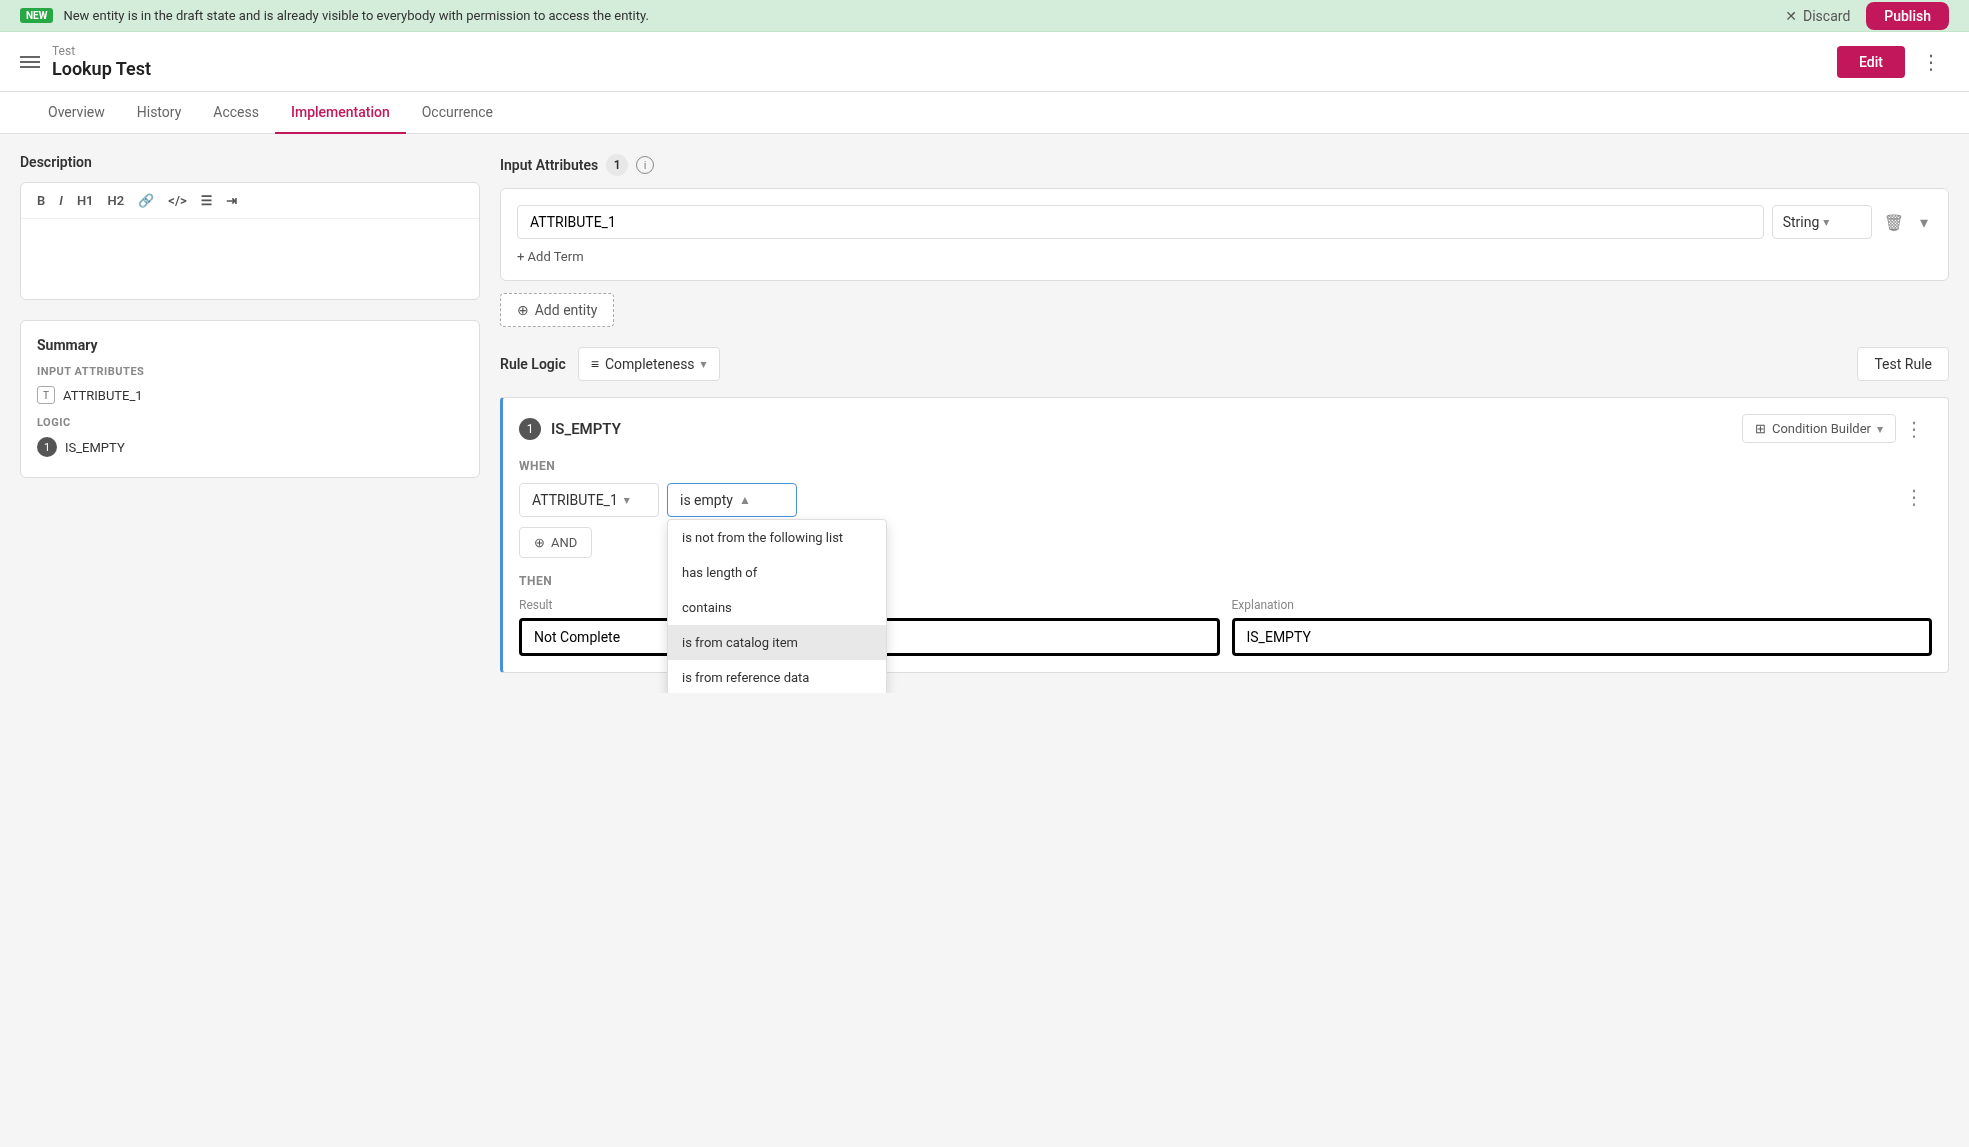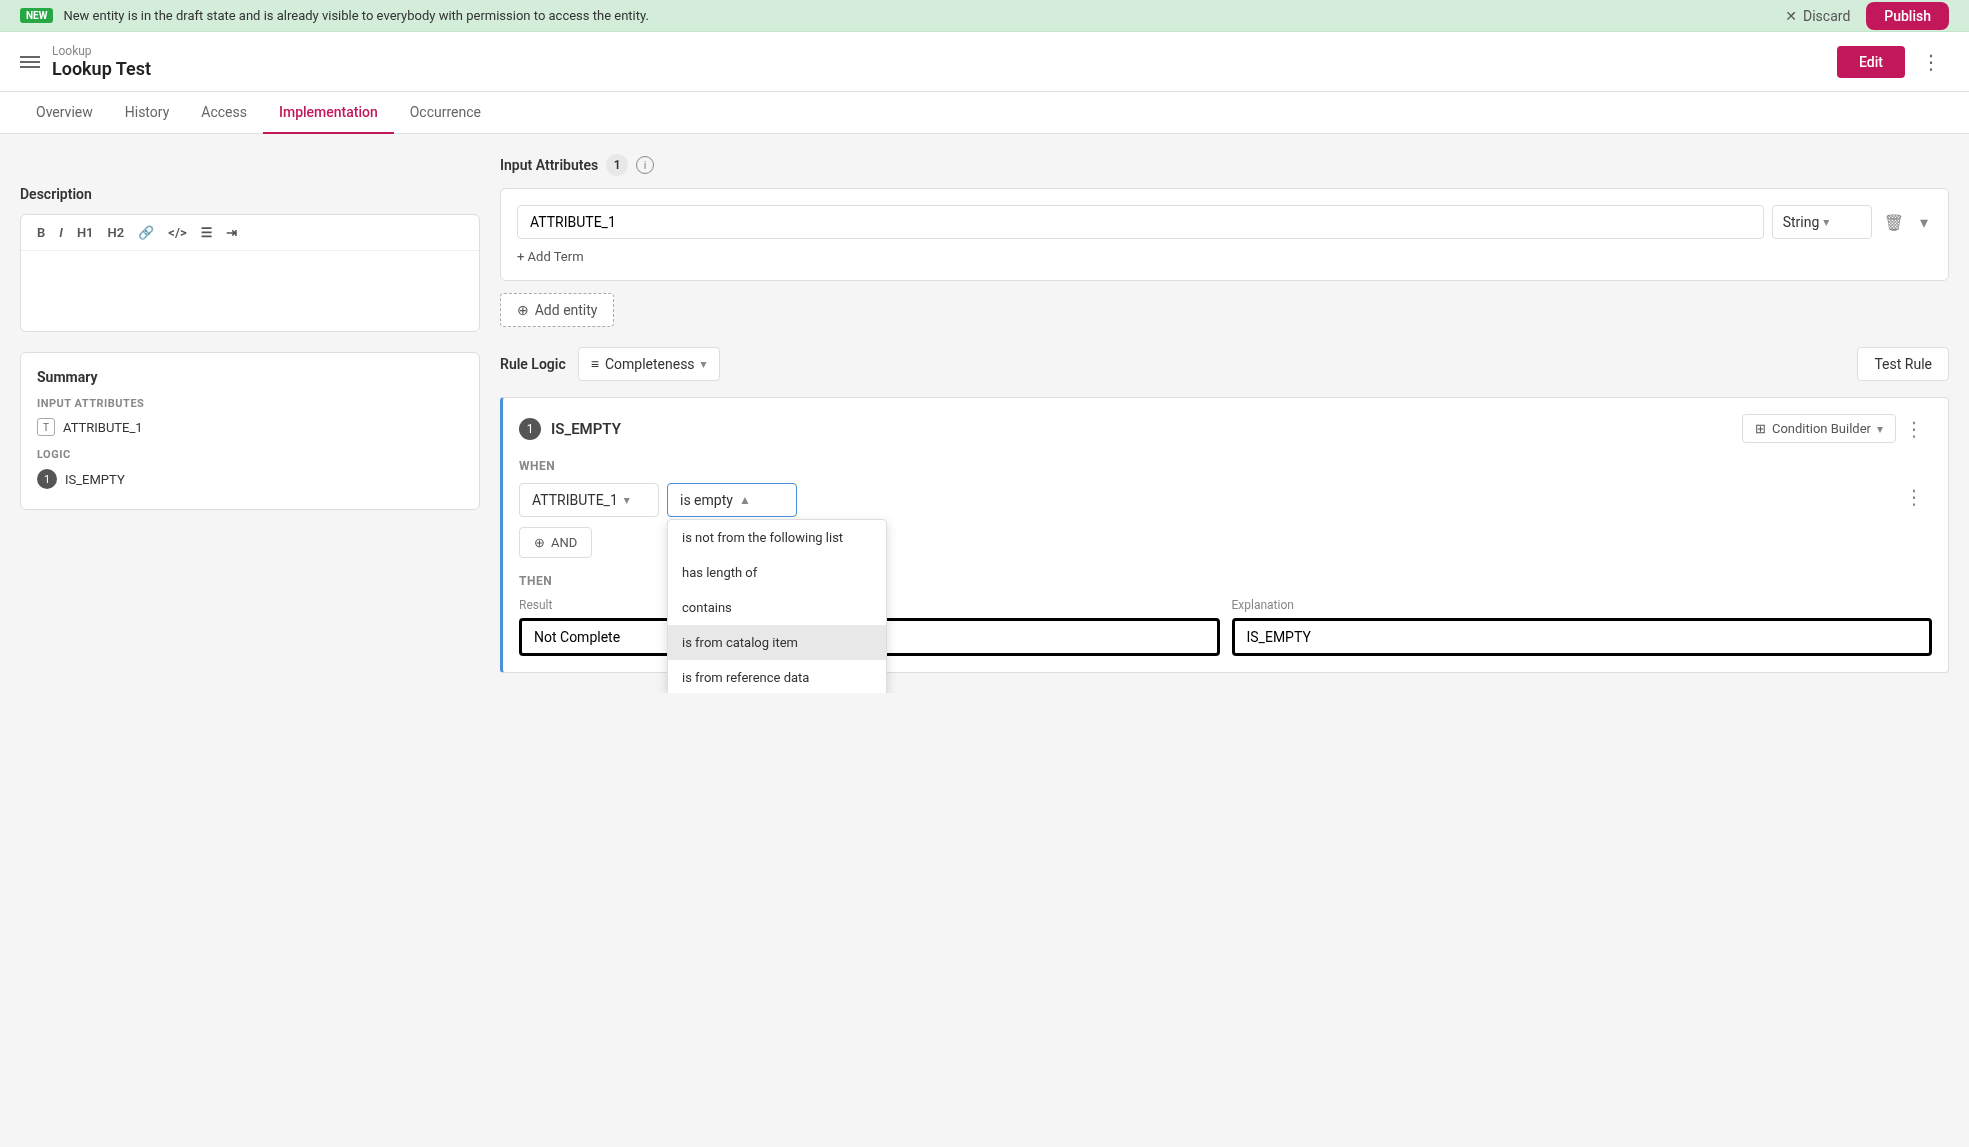--- a/index.html
+++ b/index.html
@@ -56,21 +56,21 @@
       background: #c2185b; color: white; border: none;
       padding: 8px 22px; border-radius: 4px; cursor: pointer;
       font-size: 14px; font-weight: 500;
     }
     .more-btn { background: none; border: none; cursor: pointer; font-size: 20px; color: #666; padding: 4px 8px; }
 
     
     .nav-tabs {
       background: white;
       display: flex;
-      padding: 0 20px;
+      padding: 0 32px;
       border-bottom: 1px solid #e0e0e0;
     }
     .nav-tab {
       padding: 12px 16px;
       cursor: pointer;
       font-size: 14px;
       color: #666;
       border-bottom: 2px solid transparent;
       margin-bottom: -1px;
     }
@@ -83,21 +83,21 @@
     
     .main-content {
       display: flex;
       gap: 0;
       padding: 20px;
       gap: 20px;
     }
 
     
     .left-panel { width: 460px; flex-shrink: 0; }
-    .section-title { font-size: 14px; font-weight: 600; color: #333; margin-bottom: 12px; margin-top: 32px; }
+    .section-title { font-size: 14px; font-weight: 600; color: #333; margin-bottom: 12px; }
 
     
     .editor-box {
       background: white;
       border: 1px solid #ddd;
       border-radius: 6px;
       overflow: hidden;
       margin-bottom: 20px;
     }
     .editor-toolbar {
@@ -327,21 +327,21 @@
 </div>
 
 <div class="header">
   <div class="header-left">
     <div class="menu-icon">
       <span></span>
       <span></span>
       <span></span>
     </div>
     <div>
-      <div class="breadcrumb">Lookup</div>
+      <div class="breadcrumb">Test</div>
       <div class="page-title">Lookup Test</div>
     </div>
   </div>
   <div class="header-right">
     <button class="edit-btn">Edit</button>
     <button class="more-btn">⋮</button>
   </div>
 </div>
 
 <div class="nav-tabs">

